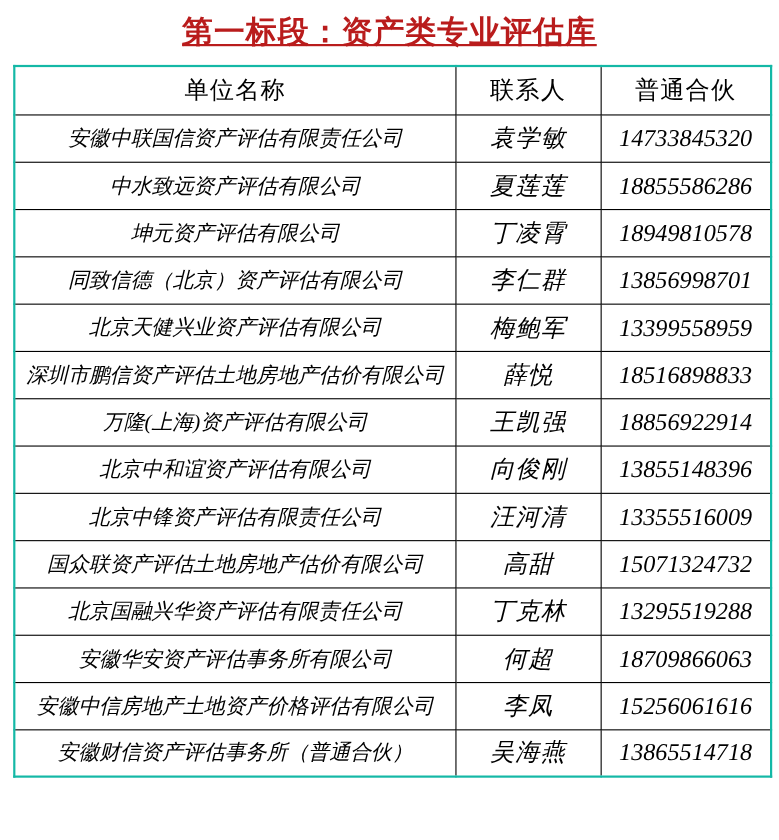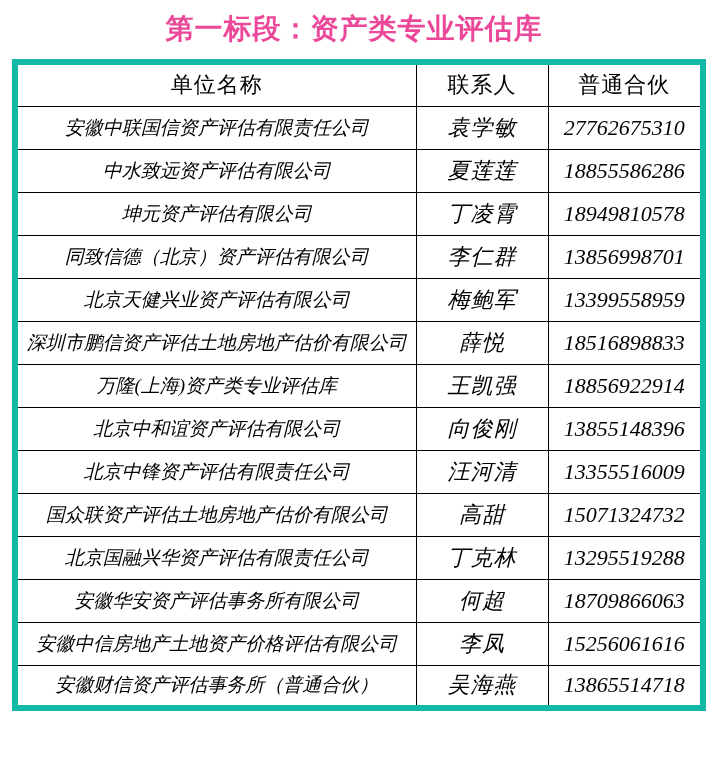--- a/index.html
+++ b/index.html
@@ -14,29 +14,30 @@
     height: 764px;
     background: #ffffff;
     position: relative;
   }
   .title {
     padding-top: 10px;
     text-align: center;
     font-size: 28px;
     font-weight: bold;
     letter-spacing: 1px;
-    color: #ec4899;
+    color: #b91c1c;
     font-family: "Liberation Serif", "DejaVu Serif", serif;
+    text-decoration: underline;
   }
   table.contact-table {
     border-collapse: collapse;
     table-layout: fixed;
     width: 688px;
     margin: 11px 0 0 12px;
-    border: 6px solid #14b8a6;
+    border: 2px solid #14b8a6;
   }
   table.contact-table th,
   table.contact-table td {
     border: 1px solid #000000;
     text-align: center;
     vertical-align: middle;
     background: #ffffff;
     overflow: hidden;
     white-space: nowrap;
   }
@@ -83,21 +84,21 @@
       <tr>
         <th>单位名称</th>
         <th>联系人</th>
         <th>普通合伙</th>
       </tr>
     </thead>
     <tbody id="table-body">
         <tr>
           <td class="cell-company">安徽中联国信资产评估有限责任公司</td>
           <td class="cell-contact">袁学敏</td>
-          <td class="cell-phone">27762675310</td>
+          <td class="cell-phone">14733845320</td>
         </tr>
         <tr>
           <td class="cell-company">中水致远资产评估有限公司</td>
           <td class="cell-contact">夏莲莲</td>
           <td class="cell-phone">18855586286</td>
         </tr>
         <tr>
           <td class="cell-company">坤元资产评估有限公司</td>
           <td class="cell-contact">丁凌霄</td>
           <td class="cell-phone">18949810578</td>
@@ -111,21 +112,21 @@
           <td class="cell-company">北京天健兴业资产评估有限公司</td>
           <td class="cell-contact">梅鲍军</td>
           <td class="cell-phone">13399558959</td>
         </tr>
         <tr>
           <td class="cell-company">深圳市鹏信资产评估土地房地产估价有限公司</td>
           <td class="cell-contact">薛悦</td>
           <td class="cell-phone">18516898833</td>
         </tr>
         <tr>
-          <td class="cell-company">万隆(上海)资产类专业评估库</td>
+          <td class="cell-company">万隆(上海)资产评估有限公司</td>
           <td class="cell-contact">王凯强</td>
           <td class="cell-phone">18856922914</td>
         </tr>
         <tr>
           <td class="cell-company">北京中和谊资产评估有限公司</td>
           <td class="cell-contact">向俊刚</td>
           <td class="cell-phone">13855148396</td>
         </tr>
         <tr>
           <td class="cell-company">北京中锋资产评估有限责任公司</td>

